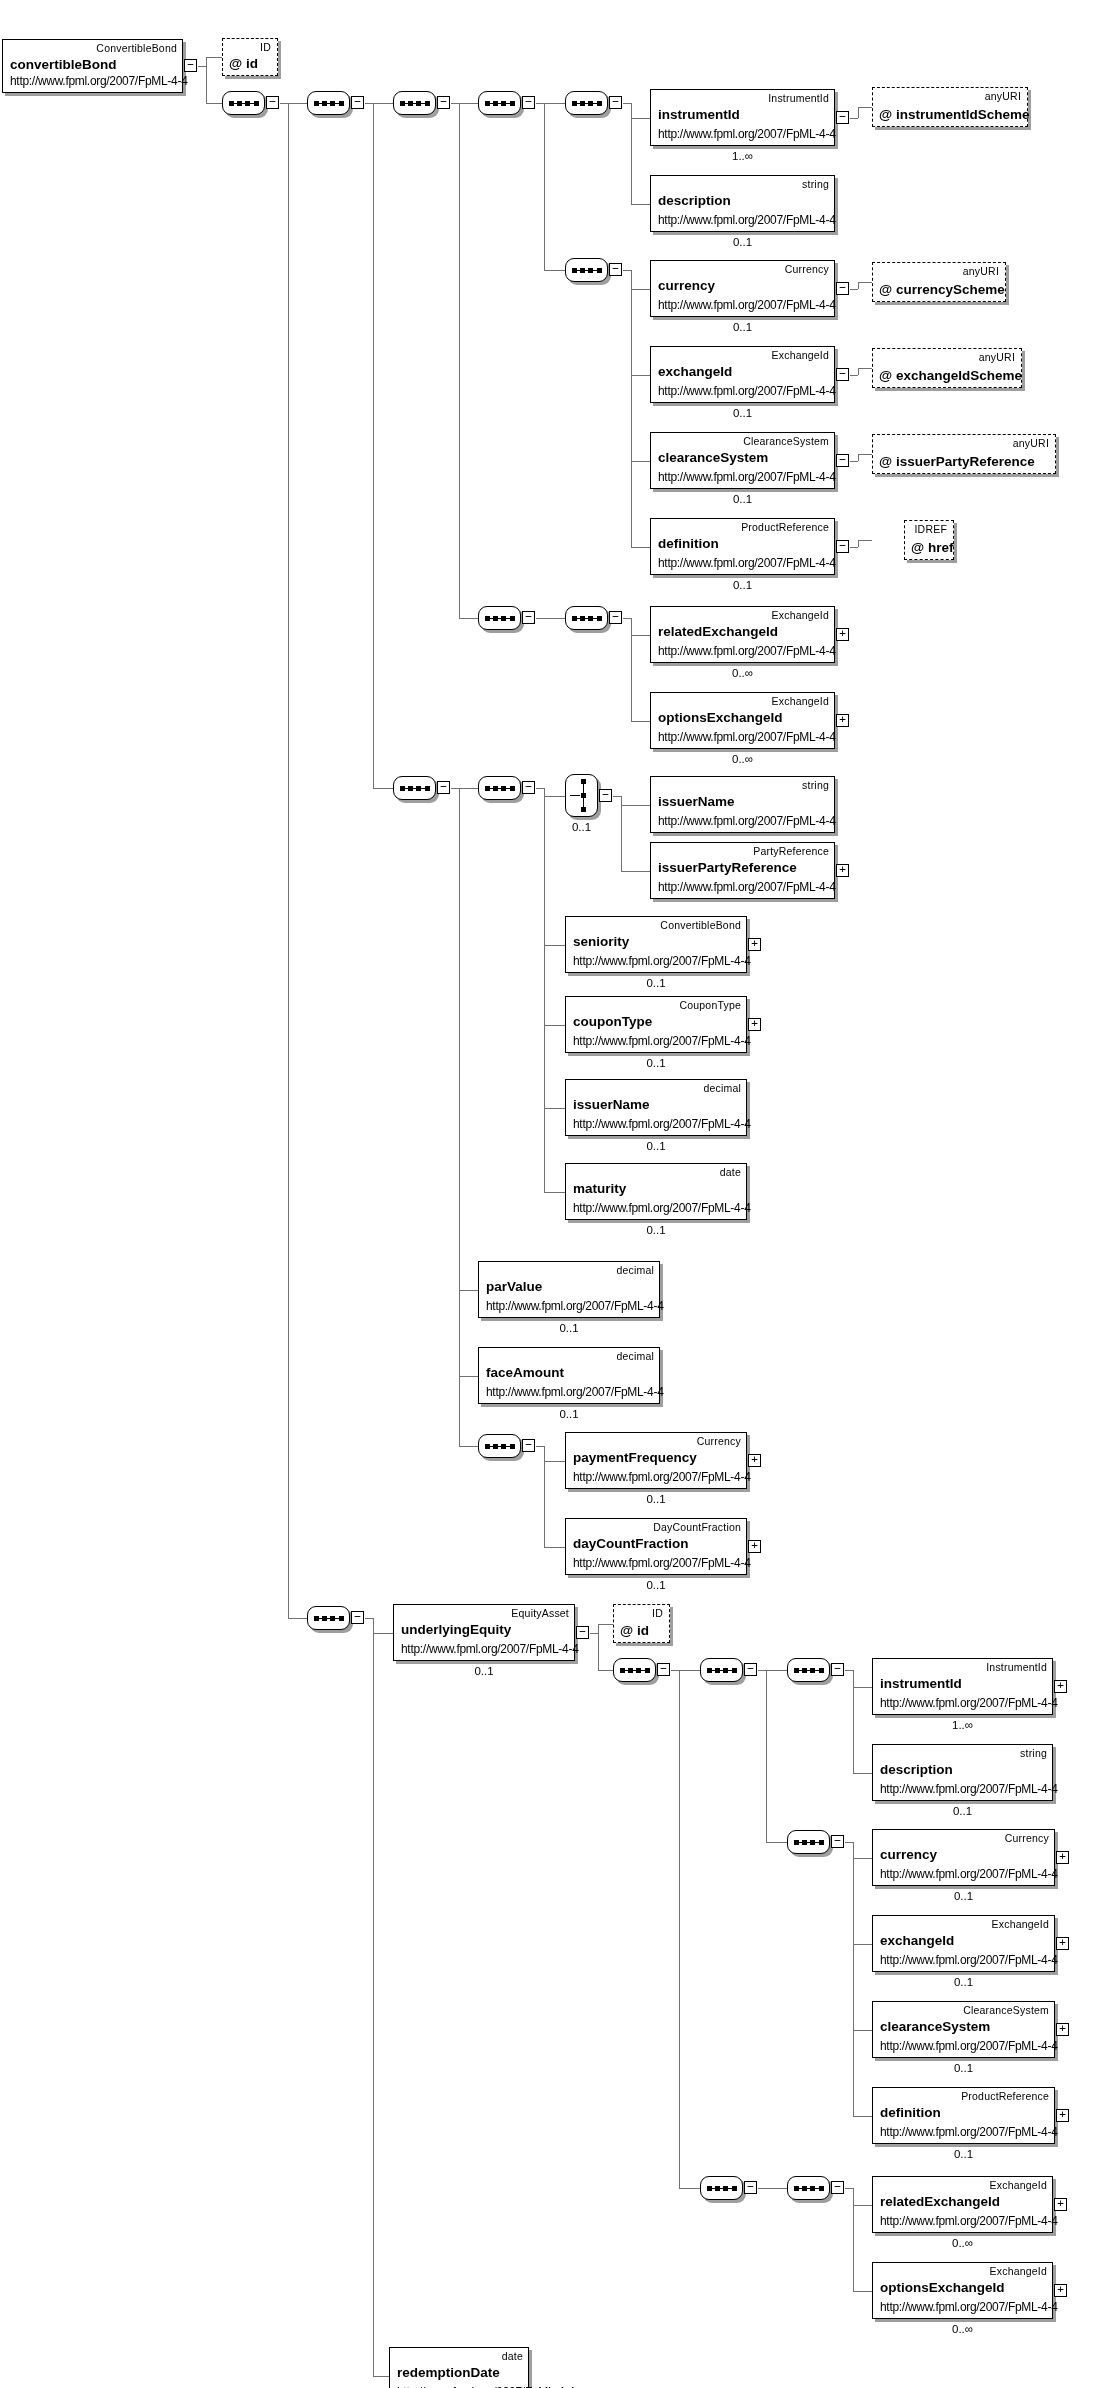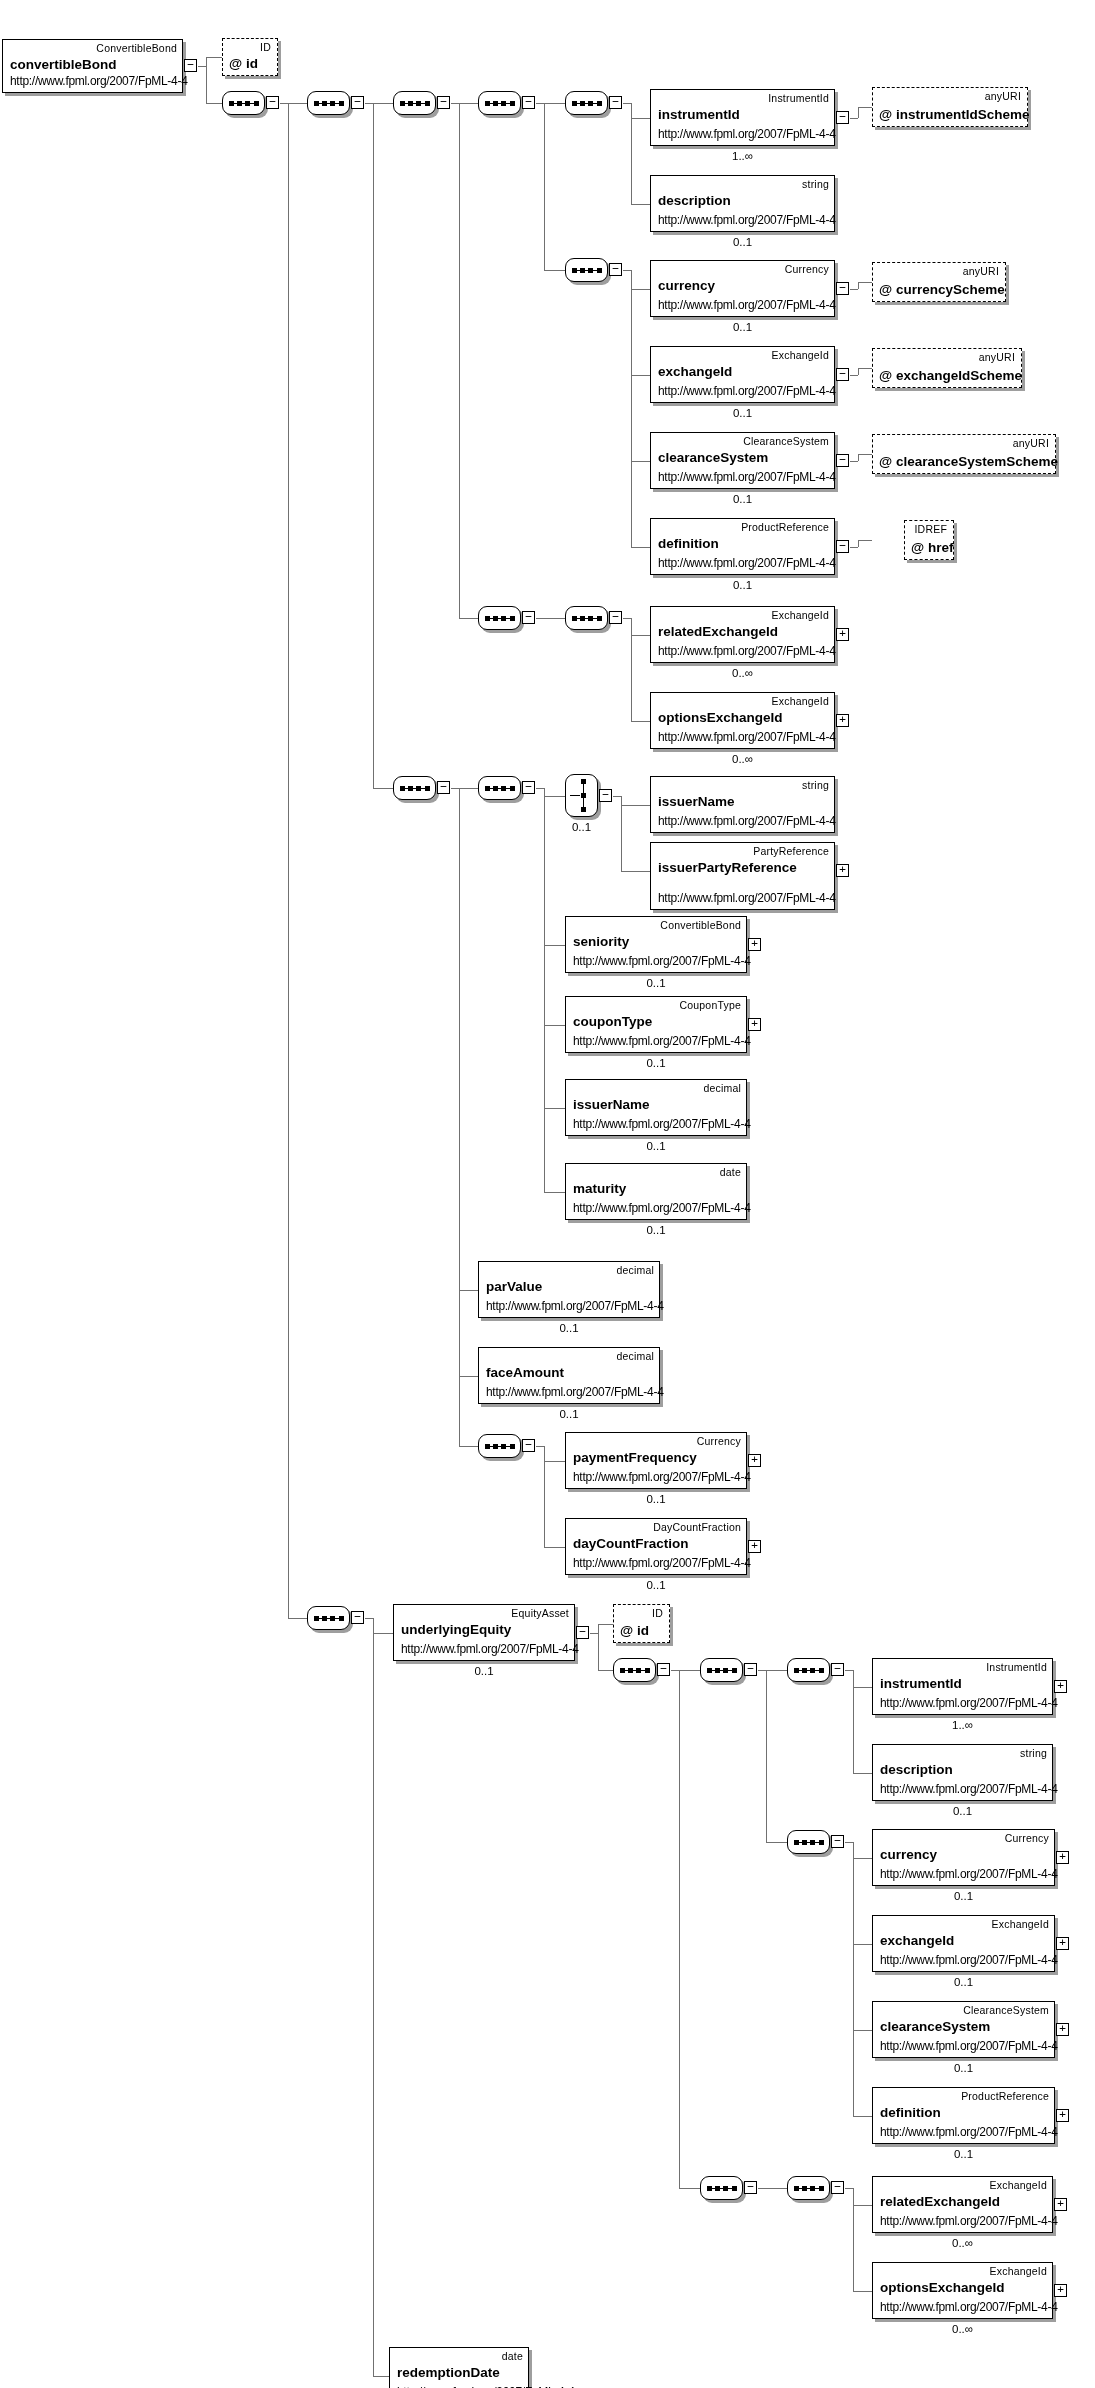--- a/index.html
+++ b/index.html
@@ -240,21 +240,21 @@
     </div>
     <div class="ebox" style="left: 650px; top: 396px; width: 185px; height: 57px;">
       <span class="t">ClearanceSystem</span>
       <span class="n">clearanceSystem</span>
       <span class="u">http://www.fpml.org/2007/FpML-4-4</span>
     </div>
     <div class="exp" style="left: 836px; top: 418px;">−</div>
     <div class="card" style="left: 650px; top: 457px; width: 185px;">0..1</div>
     <div class="abox" style="left: 872px; top: 398px; width: 184px; height: 40px;">
       <span class="t">anyURI</span>
-      <span class="n">@ clearanceSystemScheme</span>
+      <span class="n">@ issuerPartyReference</span>
     </div>
     <div class="ebox" style="left: 650px; top: 482px; width: 185px; height: 57px;">
       <span class="t">ProductReference</span>
       <span class="n">definition</span>
       <span class="u">http://www.fpml.org/2007/FpML-4-4</span>
     </div>
     <div class="exp" style="left: 836px; top: 504px;">−</div>
     <div class="card" style="left: 650px; top: 543px; width: 185px;">0..1</div>
     <div class="abox" style="left: 904px; top: 484px; width: 50px; height: 40px;">
       <span class="t">IDREF</span>
@@ -317,21 +317,21 @@
         <span class="sq c"></span>
       </div>
     </div>
     <div class="exp" style="left: 599px; top: 753px;">−</div>
     <div class="card" style="left: 565px; top: 785px; width: 33px;">0..1</div>
     <div class="ebox" style="left: 650px; top: 740px; width: 185px; height: 57px;">
       <span class="t">string</span>
       <span class="n">issuerName</span>
       <span class="u">http://www.fpml.org/2007/FpML-4-4</span>
     </div>
-    <div class="ebox" style="left: 650px; top: 806px; width: 185px; height: 68px;">
+    <div class="ebox" style="left: 650px; top: 806px; width: 185px; height: 57px;">
       <span class="t">PartyReference</span>
       <span class="n">issuerPartyReference</span>
       <span class="u">http://www.fpml.org/2007/FpML-4-4</span>
     </div>
     <div class="exp" style="left: 836px; top: 828px;">+</div>
     <div class="ebox" style="left: 565px; top: 880px; width: 182px; height: 57px;">
       <span class="t">ConvertibleBond</span>
       <span class="n">seniority</span>
       <span class="u">http://www.fpml.org/2007/FpML-4-4</span>
     </div>

